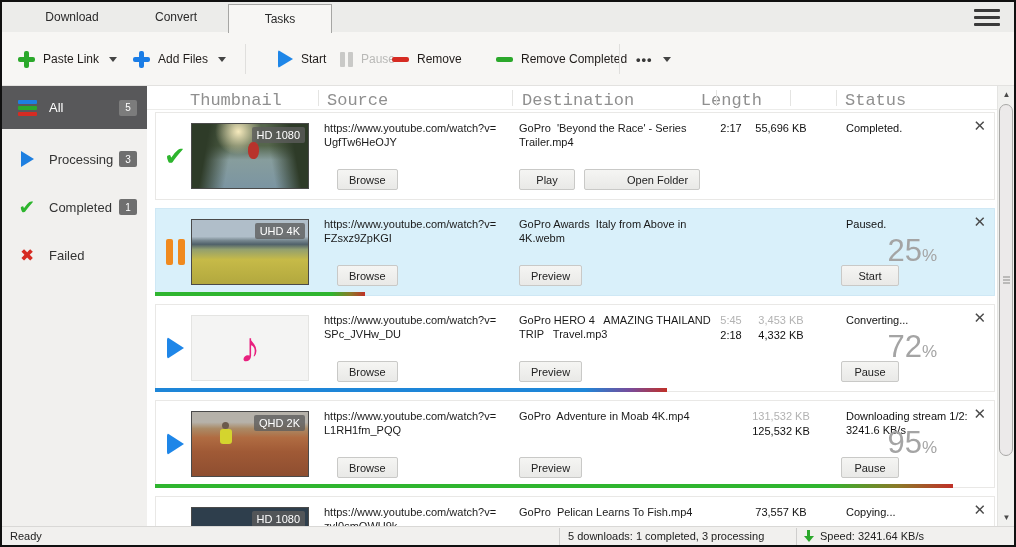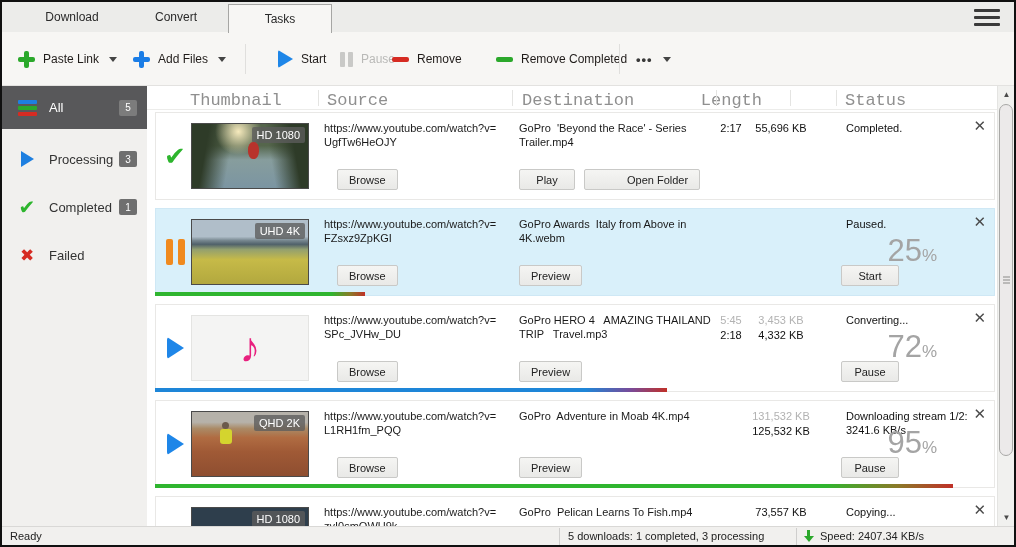--- a/index.html
+++ b/index.html
@@ -351,16 +351,16 @@
       </div>
     </div>
   </div>
 
   <div class="statusbar">
     <span class="sb-left">Ready</span>
     <span class="sb-sep" style="left:557px"></span>
     <span class="sb-center">5 downloads: 1 completed, 3 processing</span>
     <span class="sb-sep" style="left:794px"></span>
     <span class="dl-arrow"></span>
-    <span class="sb-speed">Speed: 2407.34 KB/s</span>
+    <span class="sb-speed">Speed: 3241.64 KB/s</span>
   </div>
 
 </div>
 
 </body></html>

